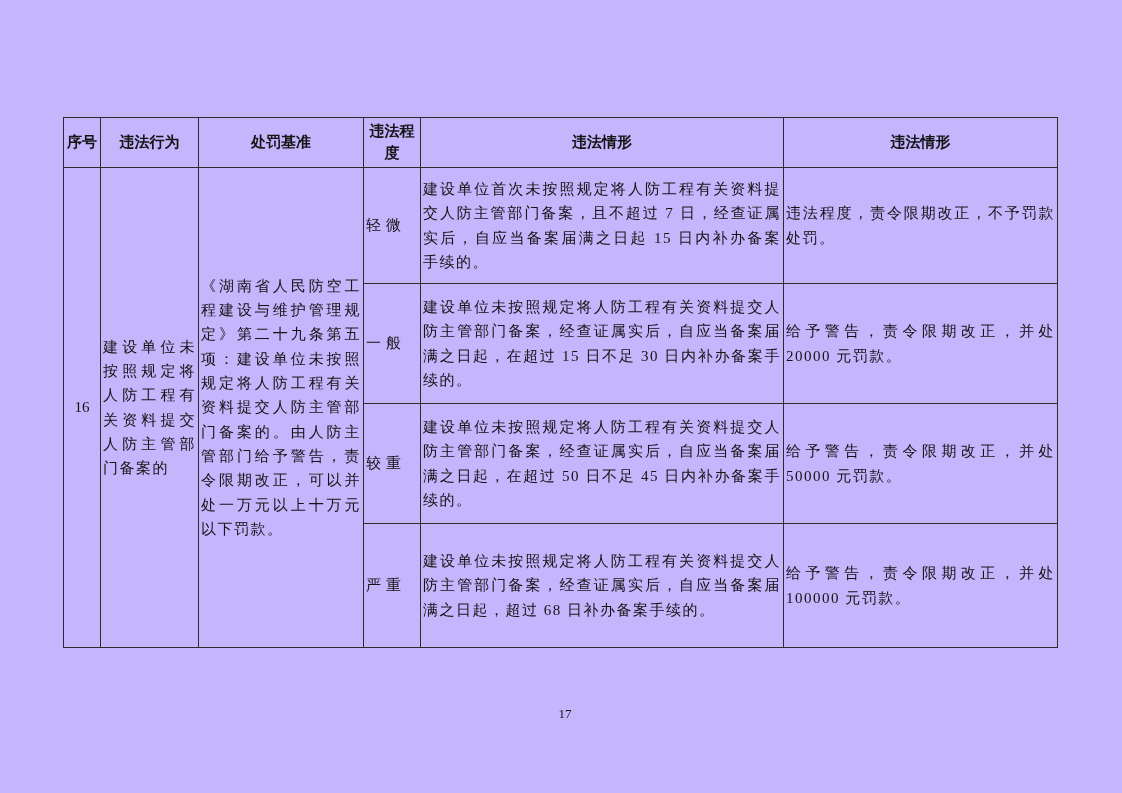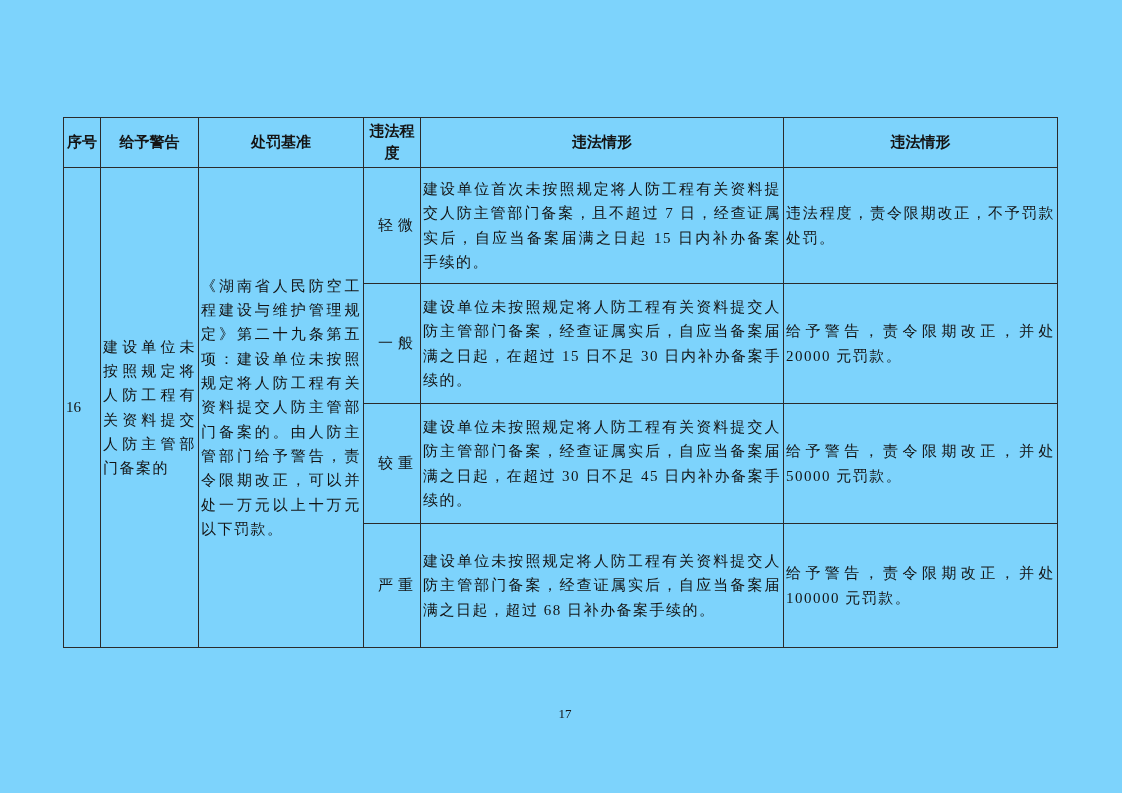--- a/index.html
+++ b/index.html
@@ -4,21 +4,21 @@
 <style>
   html, body {
     margin: 0;
     padding: 0;
     background: #ffffff;
   }
   .sheet {
     position: relative;
     width: 1122px;
     height: 793px;
-    background: #7dd3fc;
+    background: #c4b5fd;
     font-family: "Liberation Serif", "DejaVu Serif", serif;
     color: #141414;
     overflow: hidden;
   }
   table.law-table {
     position: absolute;
     left: 63px;
     top: 117px;
     width: 994px;
     border-collapse: collapse;
@@ -32,30 +32,30 @@
     box-sizing: border-box;
   }
   .law-table th {
     font-weight: bold;
     text-align: center;
     padding: 2px 3px;
     line-height: 1.45;
     height: 50px;
   }
   .cell-center {
-    text-align: left;
+    text-align: center;
   }
   .cell-just {
     text-align: justify;
     text-justify: inter-ideograph;
     line-height: 1.62;
     letter-spacing: 1.5px;
   }
   .degree-cell {
-    text-align: right;
+    text-align: left;
     letter-spacing: 5px;
     padding-left: 2px;
     padding-right: 2px;
   }
   .row-light  { height: 116px; }
   .row-mid    { height: 120px; }
   .row-heavy  { height: 120px; }
   .row-severe { height: 124px; }
   .page-number {
     position: absolute;
@@ -77,21 +77,21 @@
       <col style="width:37px">
       <col style="width:98px">
       <col style="width:165px">
       <col style="width:57px">
       <col style="width:363px">
       <col style="width:274px">
     </colgroup>
     <thead>
       <tr>
         <th>序号</th>
-        <th>给予警告</th>
+        <th>违法行为</th>
         <th>处罚基准</th>
         <th>违法程度</th>
         <th>违法情形</th>
         <th>违法情形</th>
       </tr>
     </thead>
     <tbody>
       <tr class="row-light">
         <td class="cell-center" rowspan="4">16</td>
         <td class="cell-just" rowspan="4">建设单位未按照规定将人防工程有关资料提交人防主管部门备案的</td>
@@ -100,21 +100,21 @@
         <td class="cell-just">建设单位首次未按照规定将人防工程有关资料提交人防主管部门备案，且不超过 7 日，经查证属实后，自应当备案届满之日起 15 日内补办备案手续的。</td>
         <td class="cell-just">违法程度，责令限期改正，不予罚款处罚。</td>
       </tr>
       <tr class="row-mid">
         <td class="degree-cell">一般</td>
         <td class="cell-just">建设单位未按照规定将人防工程有关资料提交人防主管部门备案，经查证属实后，自应当备案届满之日起，在超过 15 日不足 30 日内补办备案手续的。</td>
         <td class="cell-just">给予警告，责令限期改正，并处 20000 元罚款。</td>
       </tr>
       <tr class="row-heavy">
         <td class="degree-cell">较重</td>
-        <td class="cell-just">建设单位未按照规定将人防工程有关资料提交人防主管部门备案，经查证属实后，自应当备案届满之日起，在超过 30 日不足 45 日内补办备案手续的。</td>
+        <td class="cell-just">建设单位未按照规定将人防工程有关资料提交人防主管部门备案，经查证属实后，自应当备案届满之日起，在超过 50 日不足 45 日内补办备案手续的。</td>
         <td class="cell-just">给予警告，责令限期改正，并处 50000 元罚款。</td>
       </tr>
       <tr class="row-severe">
         <td class="degree-cell">严重</td>
         <td class="cell-just">建设单位未按照规定将人防工程有关资料提交人防主管部门备案，经查证属实后，自应当备案届满之日起，超过 68 日补办备案手续的。</td>
         <td class="cell-just">给予警告，责令限期改正，并处 100000 元罚款。</td>
       </tr>
     </tbody>
   </table>
 

